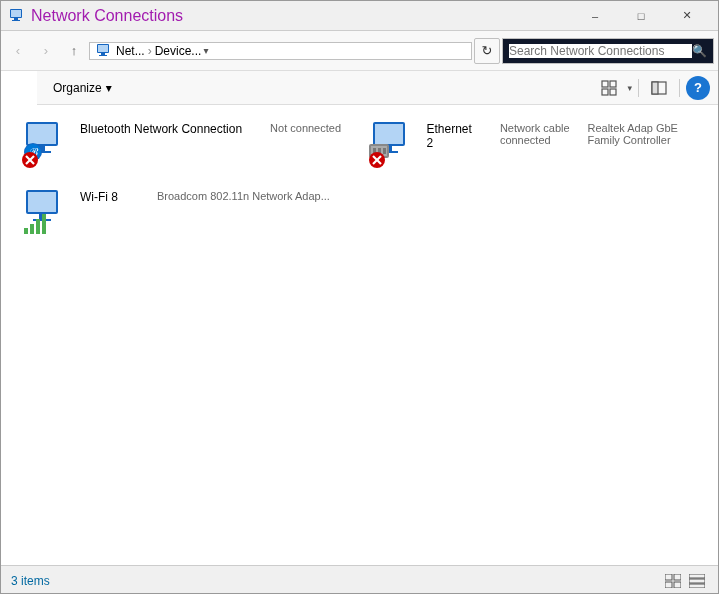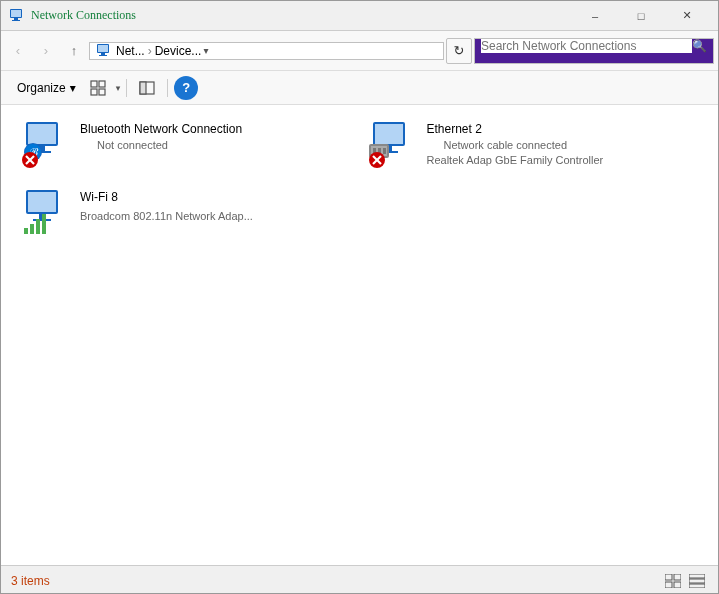--- a/index.html
+++ b/index.html
@@ -24,23 +24,22 @@
       user-select: none;
     }
     #title-bar .title-icon {
       width: 16px;
       height: 16px;
       margin-right: 6px;
       flex-shrink: 0;
     }
     #title-bar .title-text {
       flex: 1;
-      font-size: 12px;
-      color: #15803d;
-      font-family: Liberation Serif, serif;
+      font-size: 16px;
+      color: #a21caf;
     }
     #title-bar .window-controls {
       display: flex;
       gap: 0;
     }
     .win-btn {
       width: 46px;
       height: 30px;
       display: flex;
       align-items: center;
@@ -114,26 +113,26 @@
       justify-content: center;
       border: 1px solid #c0c0c0;
       background: #f8f8f8;
       cursor: pointer;
       font-size: 13px;
       border-radius: 2px;
       color: #333;
     }
 
     #search-box {
-      width: 240px;
+      width: 212px;
       height: 26px;
       border: 1px solid #c0c0c0;
-      background: #4c1d95;
-      display: flex;
-      align-items: flex-start;
+      background: #0f172a;
+      display: flex;
+      align-items: center;
       padding: 0 6px;
     }
     #search-box input {
       flex: 1;
       border: none;
       outline: none;
       font-size: 12px;
       color: #888;
       font-family: inherit;
     }
@@ -143,20 +142,22 @@
     }
 
     
     #toolbar {
       height: 34px;
       background: #f8f8f8;
       border-bottom: 1px solid #ddd;
       display: flex;
       align-items: center;
       padding: 0 8px;
+      justify-content: space-between;
+      margin-left: 36px;
     }
     #toolbar .left {
       display: flex;
       align-items: center;
     }
     .organize-btn {
       display: flex;
       align-items: center;
       gap: 4px;
       height: 24px;
@@ -234,23 +235,23 @@
 
     .item-icon-stack {
       position: relative;
       width: 50px;
       height: 46px;
       flex-shrink: 0;
     }
 
     .item-info {
       display: flex;
-      flex-direction: column;
+      flex-direction: row;
       justify-content: space-between;
-      gap: 3px;
+      gap: 11px;
     }
     .item-name {
       font-size: 12px;
       font-weight: 400;
       color: #000;
     }
     .item-status {
       font-size: 11px;
       color: #666;
       padding-left: 17px;
@@ -265,21 +266,21 @@
       height: 30px;
       background: #f0f0f0;
       border-top: 1px solid #ccc;
       display: flex;
       align-items: center;
       justify-content: space-between;
       padding: 0 10px;
     }
     #status-bar .status-text {
       font-size: 12px;
-      color: #c2410c;
+      color: #0369a1;
     }
     #status-bar .view-btns {
       display: flex;
       gap: 2px;
     }
     .view-btn {
       width: 22px;
       height: 20px;
       display: flex;
       align-items: center;

